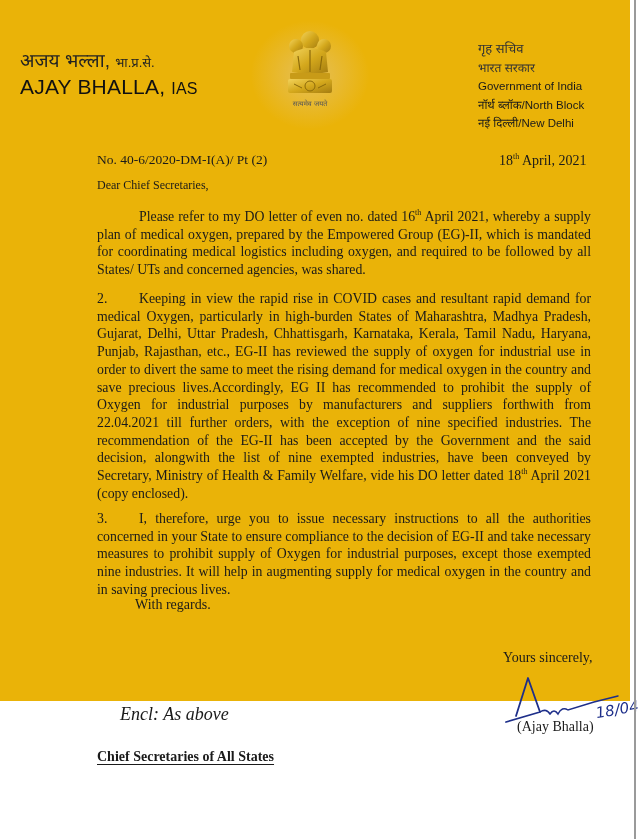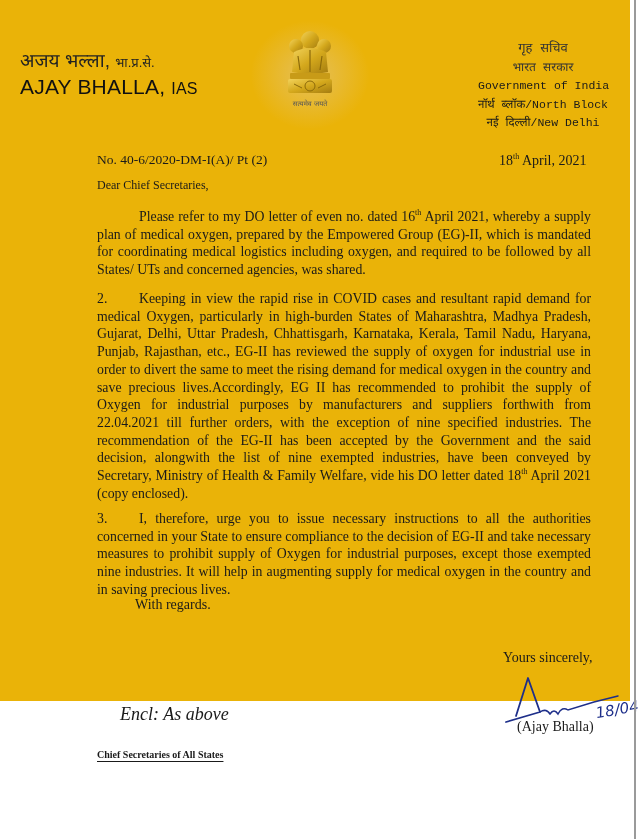--- a/index.html
+++ b/index.html
@@ -16,22 +16,22 @@
   .hdr-left { position: absolute; left: 20px; top: 50px; font-family: "Liberation Sans", "DejaVu Sans", sans-serif; }
   .hdr-left .hindi { font-size: 19px; line-height: 22px; color: #222; }
   .hdr-left .hindi .small { font-size: 13px; }
   .hdr-left .eng { font-size: 21px; line-height: 26px; color: #111; letter-spacing: 0.2px; }
   .hdr-left .eng .small { font-size: 16px; }
 
   .emblem { position: absolute; left: 282px; top: 26px; width: 56px; height: 86px; }
   .emblem-glow { position: absolute; left: 250px; top: 20px; width: 120px; height: 110px;
     background: radial-gradient(ellipse at center, rgba(220,215,245,0.35), rgba(255,255,255,0) 70%); }
 
-  .hdr-right { position: absolute; left: 478px; top: 40px; width: 130px; text-align: center;
-    font-family: Liberation Mono, monospace; color: #1a1a1a; }
+  .hdr-right { position: absolute; left: 478px; top: 40px; width: 130px; text-align: left;
+    font-family: Liberation Sans, sans-serif; color: #1a1a1a; }
   .hdr-right div { line-height: 18.5px; white-space: nowrap; }
   .hdr-right .hi { font-size: 12px; color: #333; }
   .hdr-right .en { font-size: 11.5px; }
   .hdr-right .big { font-size: 13px; }
 
   .date { position: absolute; left: 499px; top: 152px; font-size: 14px; }
   .date sup { font-size: 8px; }
   .ref { position: absolute; left: 97px; top: 152px; font-size: 13.5px; }
   .salutation { position: absolute; left: 97px; top: 178px; font-size: 12px; }
 
@@ -43,21 +43,21 @@
 
   .p1 { top: 208px; }
   .p2 { top: 290px; }
   .p3 { top: 510px; }
 
   .regards { position: absolute; left: 135px; top: 597px; font-size: 14px; }
   .yours { position: absolute; left: 503px; top: 650px; font-size: 14px; }
   .signature { position: absolute; left: 498px; top: 670px; width: 140px; height: 60px; }
   .signer { position: absolute; left: 517px; top: 719px; font-size: 14px; text-align: right; }
   .encl { position: absolute; left: 97px; top: 704px; font-size: 18px; font-style: italic; margin-left: 23px; }
-  .addressee { position: absolute; left: 97px; top: 749px; font-size: 10px; font-weight: bold;
+  .addressee { position: absolute; left: 97px; top: 749px; font-size: 14px; font-weight: bold;
     text-decoration: underline; text-underline-offset: 3px; }
 </style>
 </head>
 <body>
 
 <div class="page">
 
   <div class="hdr-left">
     <div class="hindi">
       <span>अजय भल्ला,</span>

